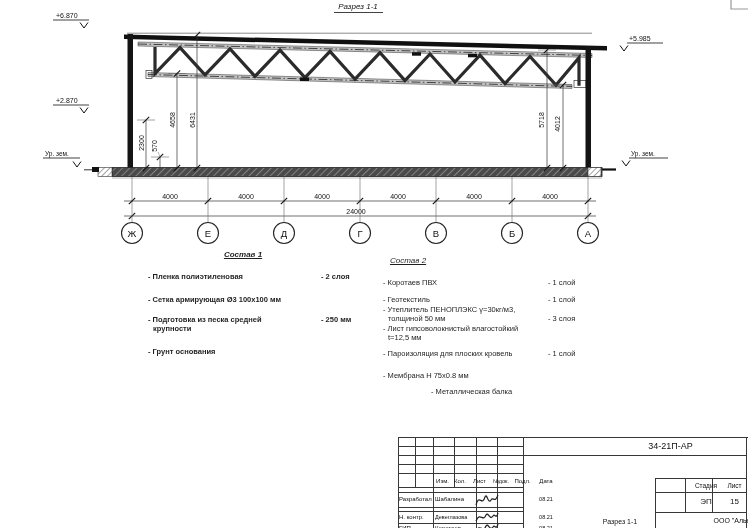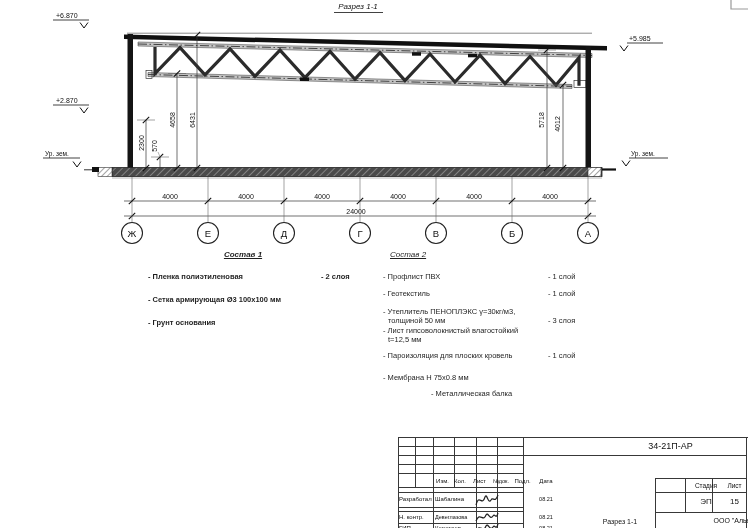--- a/index.html
+++ b/index.html
@@ -200,37 +200,42 @@
 <div class="comp-block c1" style="left:148px;top:250px;width:236px;font-weight:bold;">
   <div class="comp-title centered">Состав 1</div>
   <div class="comp-item" style="margin-top:10px;">
     <div class="comp-text">- Пленка полиэтиленовая</div>
     <div class="comp-val">- 2 слоя</div>
   </div>
   <div class="comp-item" style="margin-top:14px;">
     <div class="comp-text">- Сетка армирующая Ø3 100х100 мм</div>
     <div class="comp-val"></div>
   </div>
+  <div class="comp-item" style="margin-top:11px;">
+    <div class="comp-text">- Подготовка из песка средней
+крупности</div>
+    <div class="comp-val">- 250 мм</div>
+  </div>
   <div class="comp-item" style="margin-top:14px;">
     <div class="comp-text">- Грунт основания</div>
     <div class="comp-val"></div>
   </div>
 </div>
 
-<div class="comp-block c2" style="left:383px;top:250px;width:240px;">
+<div class="comp-block c2" style="left:383px;top:256px;width:240px;">
   <div class="comp-title" style="padding-left:7px;">Состав 2</div>
   <div class="comp-item" style="margin-top:5px;">
-    <div class="comp-text">- Профлист ПВХ</div>
+    <div class="comp-text">- Коротаев ПВХ</div>
     <div class="comp-val">- 1 слой</div>
   </div>
   <div class="comp-item" style="margin-top:8px;">
     <div class="comp-text">- Геотекстиль</div>
     <div class="comp-val">- 1 слой</div>
   </div>
-  <div class="comp-item" style="margin-top:9px;">
+  <div class="comp-item" style="margin-top:1px;">
     <div class="comp-text">- Утеплитель ПЕНОПЛЭКС γ=30кг/м3,
 толщиной 50 мм</div>
     <div class="comp-val" style="align-self:flex-end;">- 3 слоя</div>
   </div>
   <div class="comp-item" style="margin-top:1px;">
     <div class="comp-text">- Лист гипсоволокнистый влагостойкий
 t=12,5 мм</div>
     <div class="comp-val"></div>
   </div>
   <div class="comp-item" style="margin-top:7px;">

